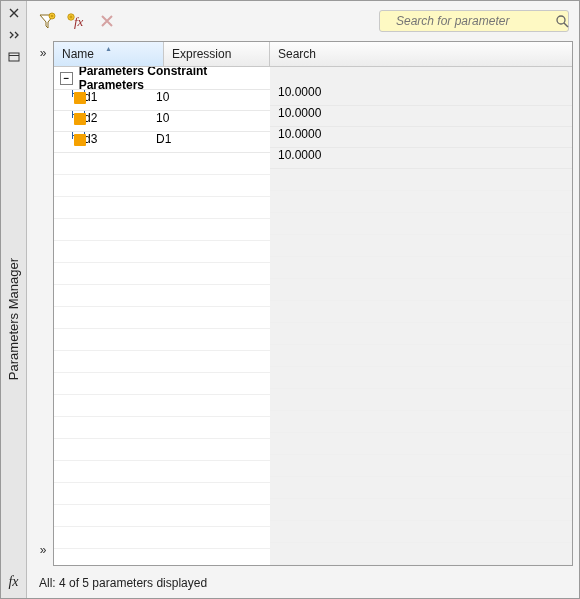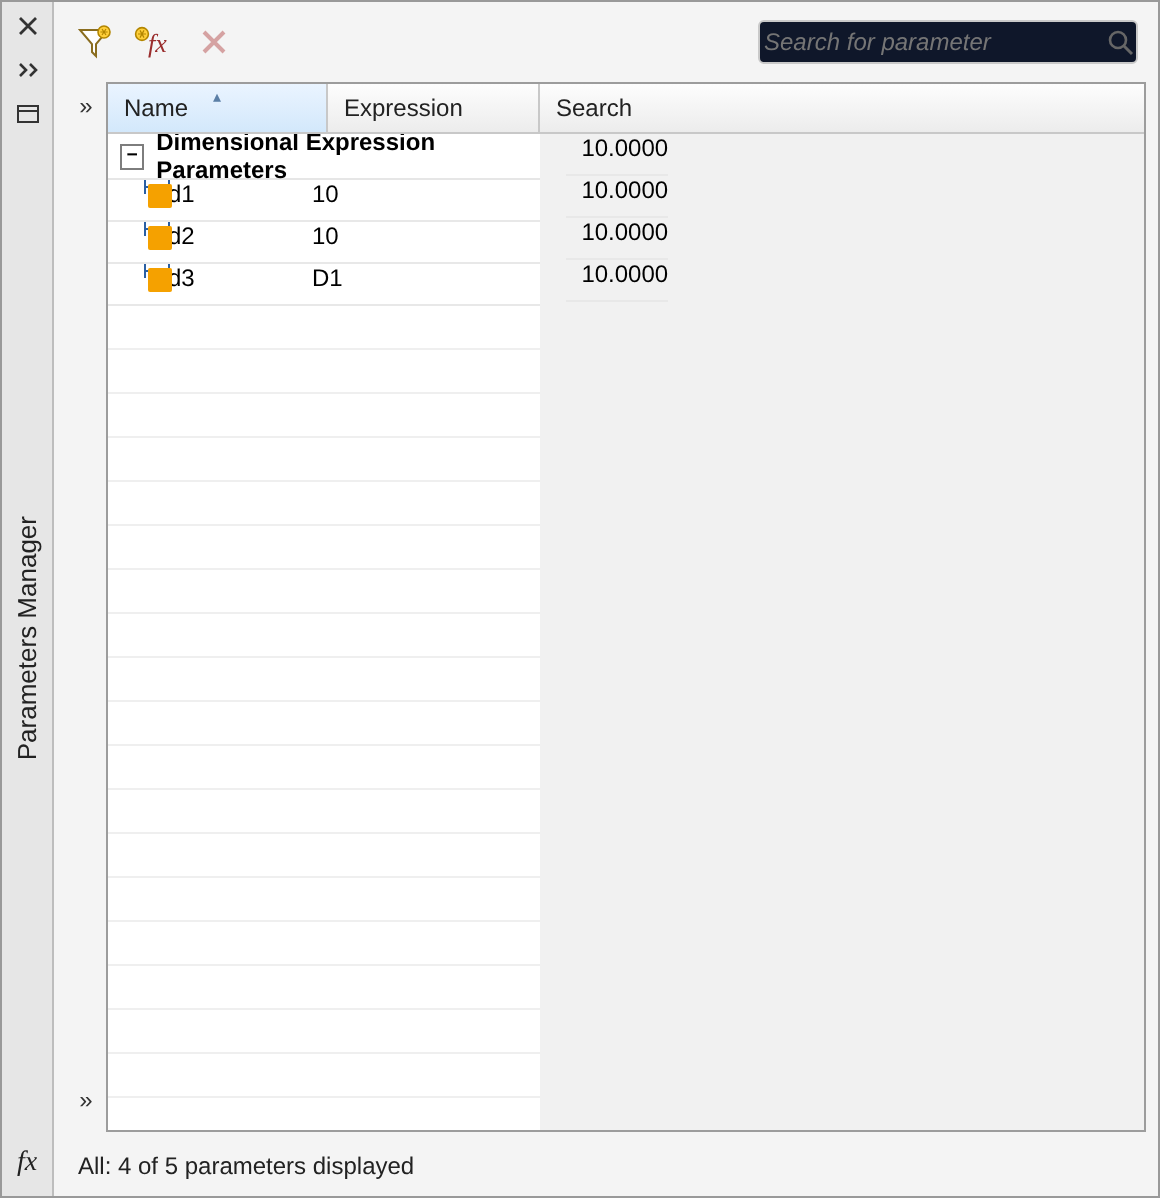--- a/index.html
+++ b/index.html
@@ -7,36 +7,36 @@
 .titlebar{width:26px;background:#e6e6e6;border-right:1px solid #bdbdbd;display:flex;flex-direction:column;justify-content:space-between;align-items:center;padding:4px 0;box-sizing:border-box}
 .titlebar-top{display:flex;flex-direction:column;align-items:center;gap:6px}
 .tb-icon{width:16px;height:16px;display:flex;align-items:center;justify-content:center;cursor:pointer}
 .vtitle{writing-mode:vertical-rl;transform:rotate(180deg);font-size:13px;color:#222;padding:8px 0;white-space:nowrap}
 .fx-lbl{font-style:italic;font-family:"Times New Roman",serif;font-size:14px;color:#222;padding-bottom:4px}
 .body{flex:1;display:flex;flex-direction:column;background:#f4f4f4;padding:6px;box-sizing:border-box;gap:6px}
 .toolbar{height:28px;display:flex;align-items:center;justify-content:space-between;padding:0 4px}
 .tbar-left{display:flex;align-items:center;gap:10px}
 .tbar-btn{width:20px;height:20px;display:flex;align-items:center;justify-content:center;cursor:pointer}
 .tbar-btn.disabled{opacity:.45;cursor:default}
-.search{width:190px;height:22px;border:1px solid #c9c9c9;border-radius:3px;background:#0f172a;display:flex;align-items:center;padding:0 0;box-sizing:border-box}
+.search{width:190px;height:22px;border:1px solid #c9c9c9;border-radius:3px;background:#fef9c3;display:flex;align-items:center;padding:0 14px;box-sizing:border-box}
 .search input{flex:1;border:none;outline:none;font-size:12px;font-style:italic;color:#888;background:transparent;padding:0 2px}
 .search .mag{width:16px;height:16px;display:flex;align-items:center;justify-content:center}
 .mainarea{flex:1;display:flex;align-items:stretch;min-height:0}
 .collapse-col{display:flex;flex-direction:column;justify-content:space-between;align-items:center;width:20px;padding:6px 2px 10px;box-sizing:border-box}
 .chev{font-size:12px;line-height:1;color:#333;cursor:pointer}
 .panel{flex:1;border:1px solid #9c9c9c;background:#fff;display:flex;flex-direction:column;min-height:0}
 .colheaders{height:24px;display:flex;border-bottom:1px solid #c8c8c8;background:linear-gradient(#fdfdfd,#ececec);font-size:12px;color:#222}
 .ch{display:flex;align-items:center;padding:0 8px;box-sizing:border-box;position:relative}
 .ch.name{width:110px;border-right:1px solid #c8c8c8;background:linear-gradient(#eaf4ff,#d3e8fb)}
 .ch.expr{width:106px;border-right:1px solid #c8c8c8}
 .ch.val{flex:1}
 .sortcaret{position:absolute;left:50%;top:2px;transform:translateX(-50%);font-size:8px;color:#5b7fa6}
 .gridwrap{flex:1;overflow:auto;display:flex;background:#fff}
 .leftcol{width:216px;display:flex;flex-direction:column}
-.rightcol{flex:1;background:#f1f1f1;display:flex;flex-direction:row}
+.rightcol{flex:1;background:#f1f1f1;display:flex;flex-direction:column}
 .row{height:21px;display:flex;align-items:flex-start;border-bottom:1px solid #e8e8e8;box-sizing:border-box;font-size:12px}
 .grouprow{height:22px;display:flex;align-items:center;font-weight:bold;font-size:12px;padding-left:6px;border-bottom:1px solid #e6e6e6}
 .toggle{width:11px;height:11px;border:1px solid #7d7d7d;display:flex;align-items:center;justify-content:center;font-size:9px;line-height:1;margin-right:6px;background:#fff;cursor:pointer;font-family:monospace}
 .c-icon{width:28px;display:flex;align-items:center;justify-content:center;padding-left:18px;box-sizing:border-box}
 .c-name{width:64px;padding-left:2px}
 .c-expr{width:106px;padding-left:8px;box-sizing:border-box}
 .c-val{flex:1;padding-left:8px;box-sizing:border-box}
 .leftcol .blank,.rightcol .blank{height:21px;border-bottom:1px solid #efefef}
 .status{padding:4px 6px 2px;font-size:12px;color:#222}
 
@@ -133,21 +133,21 @@
           </div>
           <div class="ch val">
             <span>Search</span>
           </div>
         </div>
 
         <div class="gridwrap">
           <div class="leftcol">
             <div class="grouprow">
               <span class="toggle">−</span>
-              <span>Dimensional Expression Parameters</span>
+              <span>Parameters Constraint Parameters</span>
             </div>
             <div id="rows-left">
                 <div class="row">
                   <div class="c-icon">
                     <div class="dim-icon dim-h">
                       <div class="bar"></div>
                       <div class="tick l"></div>
                       <div class="tick r"></div>
                       <div class="lock">
                         <div class="sh"></div>

